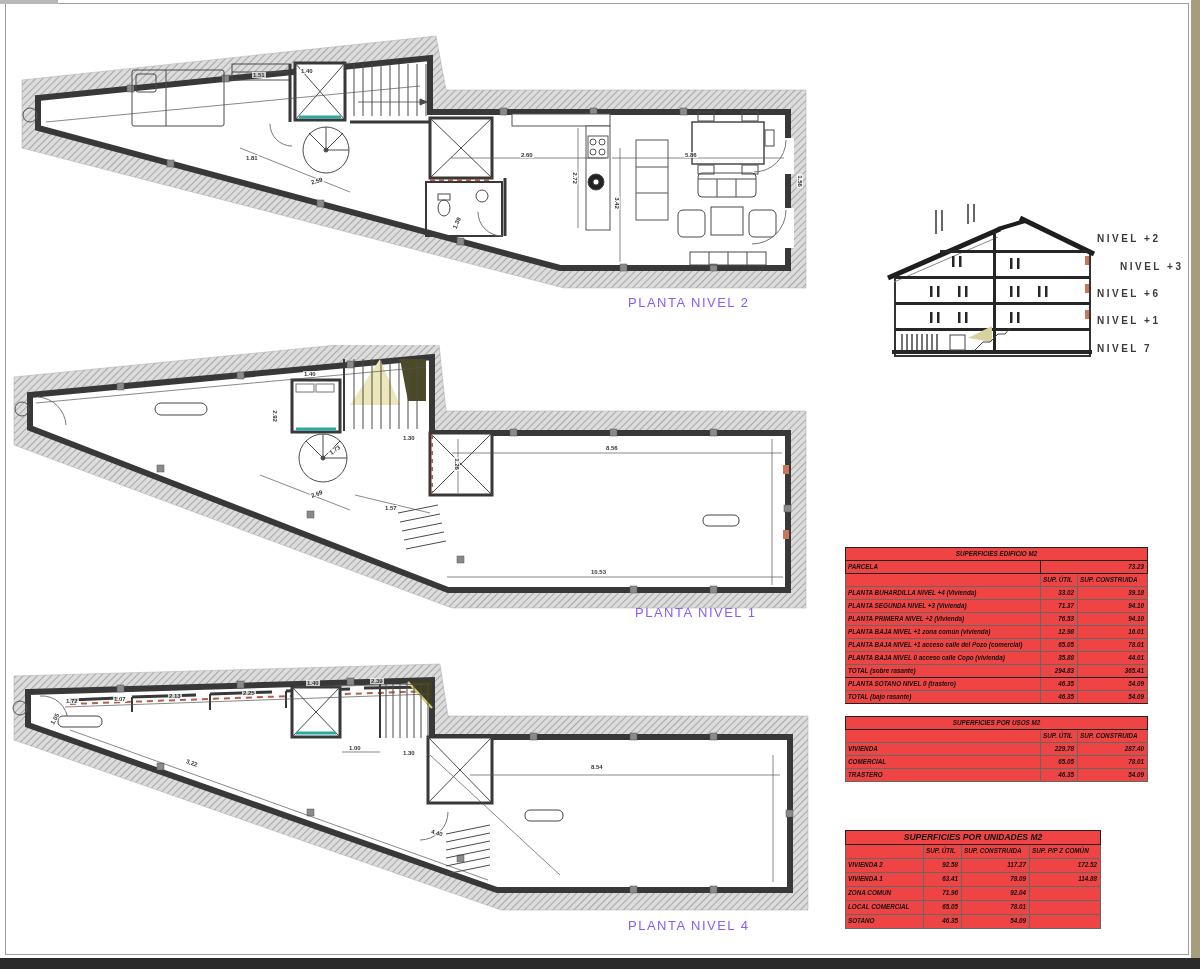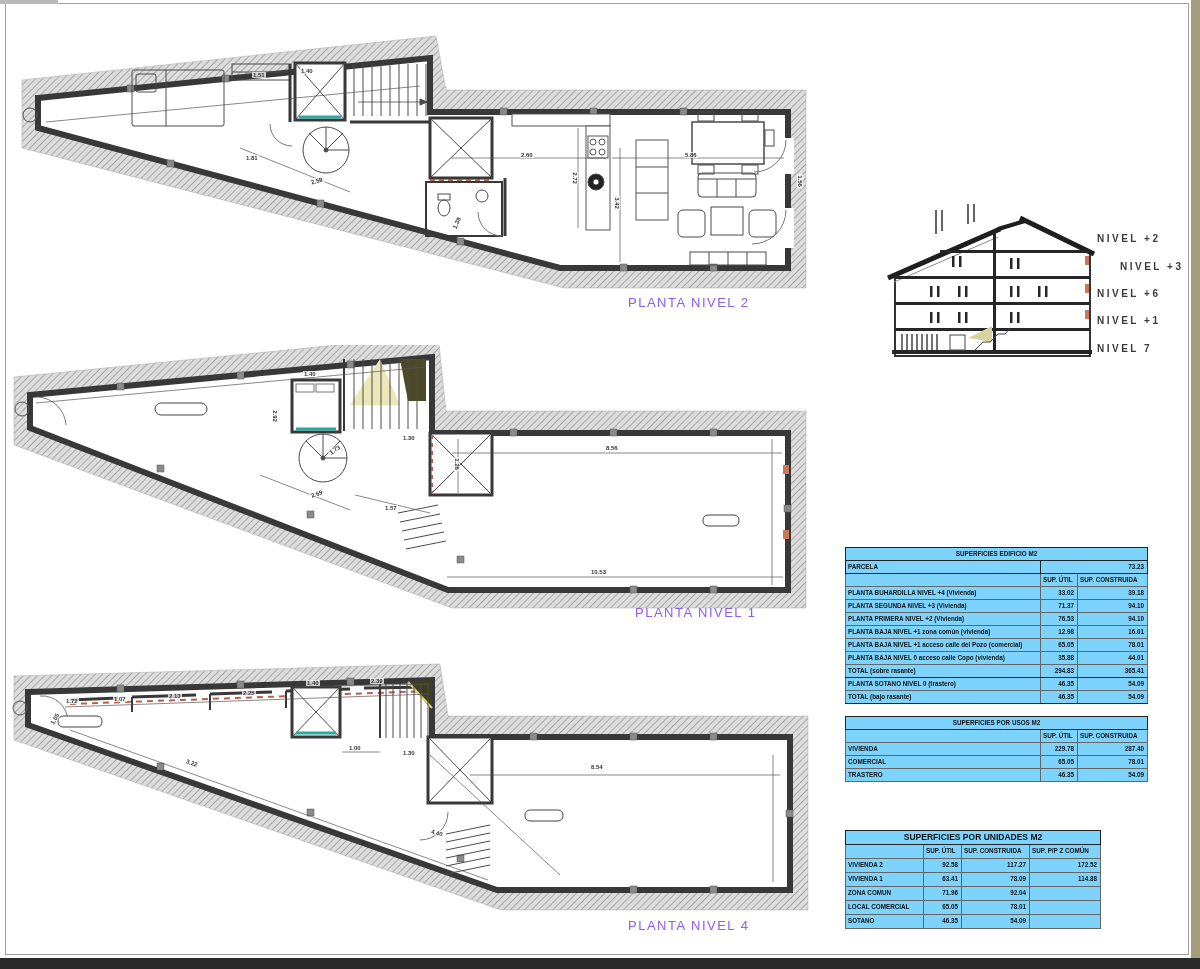--- a/index.html
+++ b/index.html
@@ -9,21 +9,21 @@
   .tan-band{position:absolute;left:1191px;top:0;width:9px;height:969px;background:#a69d7e;}
   .bottom-bar{position:absolute;left:0;top:958px;width:1200px;height:11px;background:#2b2b2b;}
   .top-smudge{position:absolute;left:0;top:0;width:58px;height:4px;background:#b9b9b9;}
   .plan{position:absolute;}
   .plan svg{position:absolute;left:0;top:0;}
   .dims{position:absolute;left:0;top:0;width:100%;height:100%;pointer-events:none;}
   .dim{position:absolute;font-size:6px;font-weight:bold;color:#333;line-height:1;
        background:rgba(255,255,255,.75);padding:0 1px;transform-origin:center;white-space:nowrap;}
   .plan-label{position:absolute;font-size:13px;color:#8b5cf6;letter-spacing:1.5px;font-weight:400;}
   .section-level{position:absolute;font-size:10px;font-weight:bold;color:#3a3a3a;letter-spacing:2.5px;white-space:nowrap;}
-  .tbl{position:absolute;background:#7dd3fc;}
+  .tbl{position:absolute;background:#ef4444;font-style:italic;}
   .tbl table{border-collapse:collapse;width:100%;table-layout:fixed;}
   .tbl td{border:1px solid #666;font-weight:bold;color:#111;overflow:hidden;white-space:nowrap;
           padding:0 2px;line-height:1.05;}
   .tbl .num{text-align:right;padding-right:3px;}
   #tbl-edificio td,#tbl-usos td{font-size:6.3px;height:12px;}
   #tbl-unidades td{font-size:6.3px;height:13px;}
   .t-title td{font-size:9px;text-align:center;height:14px;border:1.5px solid #222;}
   #tbl-unidades .t-title td{font-size:8.5px;}
   .t-parcela td{font-size:9px;height:15px;border:1.5px solid #222;}
   .t-head td{font-size:6.2px;height:11px;}

